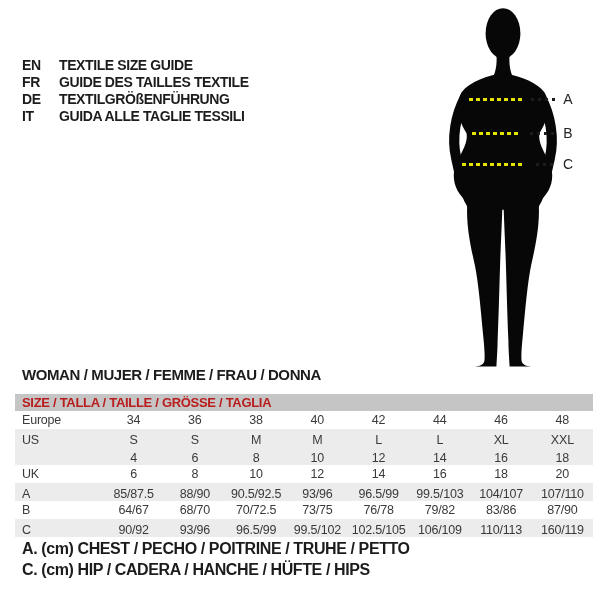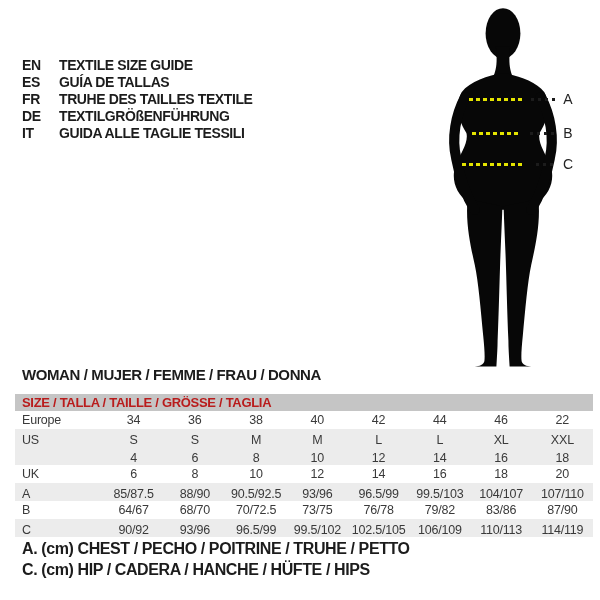--- a/index.html
+++ b/index.html
@@ -44,26 +44,22 @@
 <body>
 
 <div class="page">
 
   <div class="lang-list">
     <div class="lang-row">
       <span class="lang-code">EN</span>
       <span class="lang-label">TEXTILE SIZE GUIDE</span>
     </div>
     <div class="lang-row">
-      <span class="lang-code">ES</span>
-      <span class="lang-label">GUÍA DE TALLAS</span>
-    </div>
-    <div class="lang-row">
       <span class="lang-code">FR</span>
-      <span class="lang-label">TRUHE DES TAILLES TEXTILE</span>
+      <span class="lang-label">GUIDE DES TAILLES TEXTILE</span>
     </div>
     <div class="lang-row">
       <span class="lang-code">DE</span>
       <span class="lang-label">TEXTILGRÖßENFÜHRUNG</span>
     </div>
     <div class="lang-row">
       <span class="lang-code">IT</span>
       <span class="lang-label">GUIDA ALLE TAGLIE TESSILI</span>
     </div>
   </div>
@@ -134,21 +130,21 @@
 
     <div class="t-row">
       <span class="row-label">Europe</span>
       <span class="t-cell">34</span>
       <span class="t-cell">36</span>
       <span class="t-cell">38</span>
       <span class="t-cell">40</span>
       <span class="t-cell">42</span>
       <span class="t-cell">44</span>
       <span class="t-cell">46</span>
-      <span class="t-cell">22</span>
+      <span class="t-cell">48</span>
     </div>
 
     <div class="t-row shaded">
       <span class="row-label">US</span>
       <span class="t-cell">S</span>
       <span class="t-cell">S</span>
       <span class="t-cell">M</span>
       <span class="t-cell">M</span>
       <span class="t-cell">L</span>
       <span class="t-cell">L</span>
@@ -206,21 +202,21 @@
 
     <div class="t-row shaded">
       <span class="row-label">C</span>
       <span class="t-cell">90/92</span>
       <span class="t-cell">93/96</span>
       <span class="t-cell">96.5/99</span>
       <span class="t-cell">99.5/102</span>
       <span class="t-cell">102.5/105</span>
       <span class="t-cell">106/109</span>
       <span class="t-cell">110/113</span>
-      <span class="t-cell">114/119</span>
+      <span class="t-cell">160/119</span>
     </div>
   </div>
 
   <div class="legend">
     <div class="legend-line">A. (cm) CHEST / PECHO / POITRINE / TRUHE / PETTO</div>
     <div class="legend-line">C. (cm) HIP / CADERA / HANCHE / HÜFTE / HIPS</div>
   </div>
 
 </div>
 

